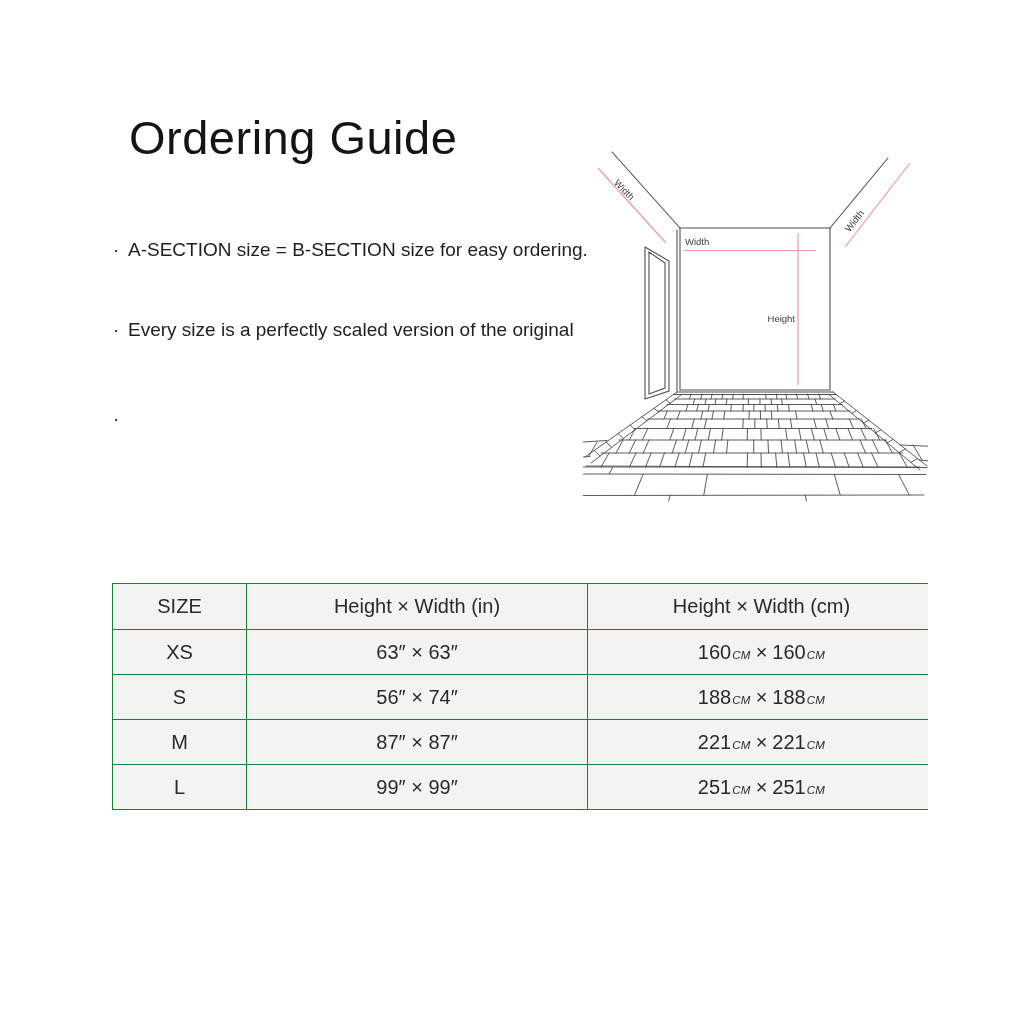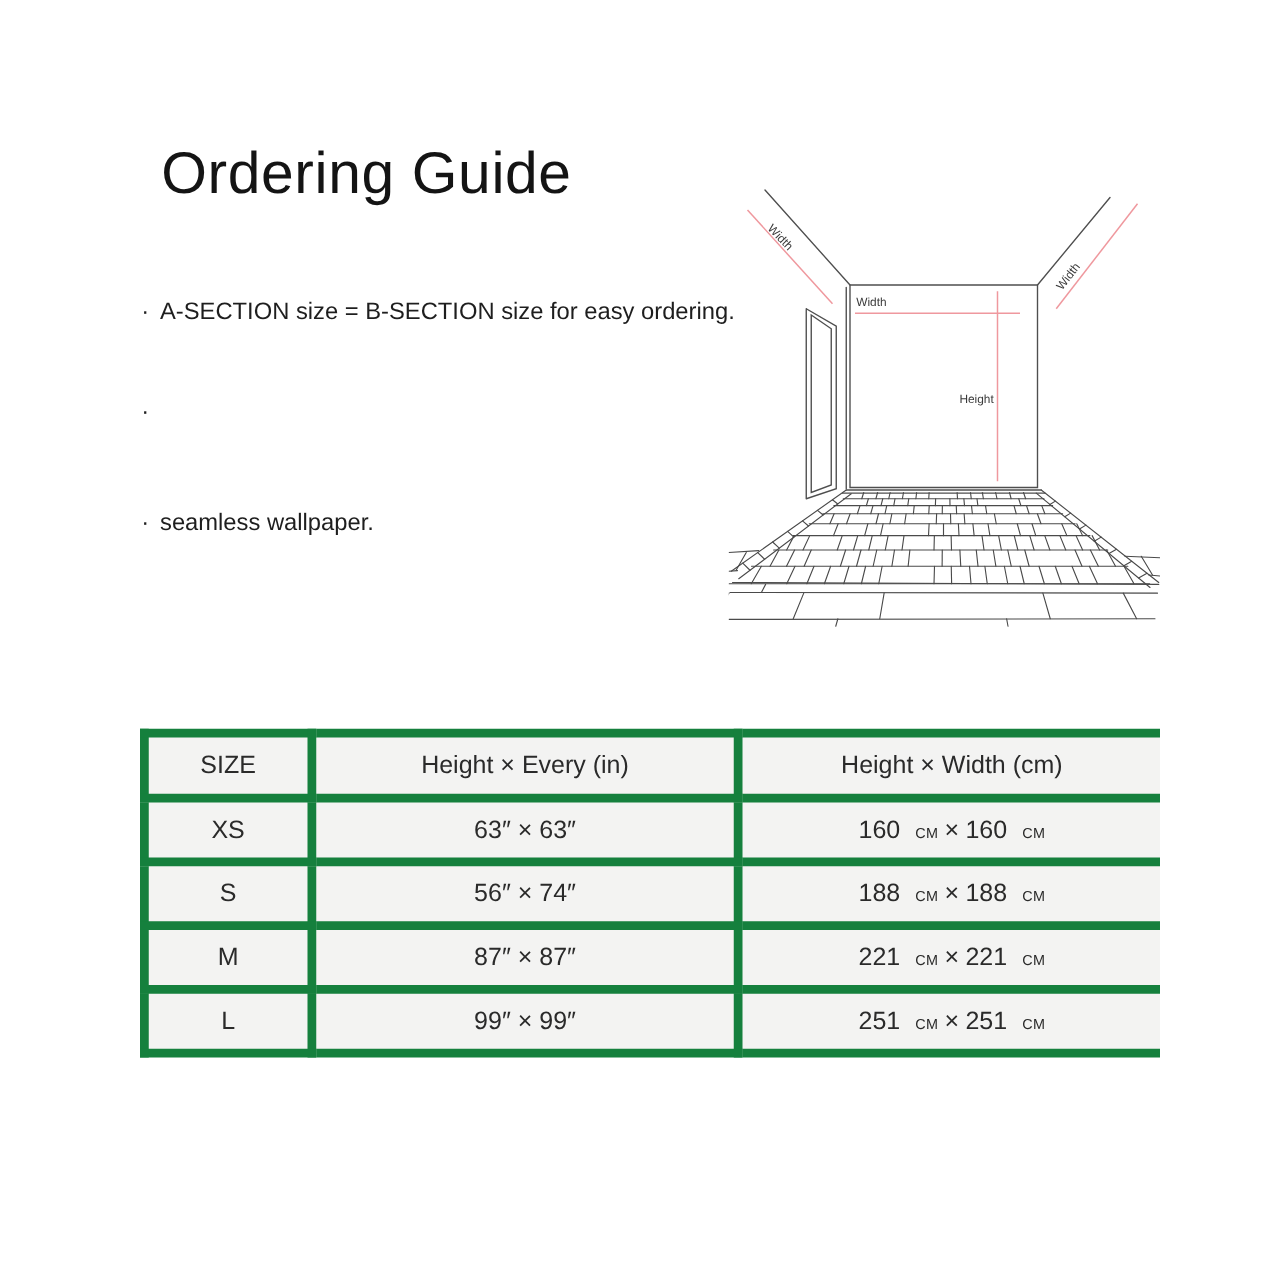--- a/index.html
+++ b/index.html
@@ -17,51 +17,51 @@
   #bullet-2{top:317px;}
   #bullet-3{top:406px;}
 
   .diagram{position:absolute;left:583px;top:140px;width:360px;height:365px;}
   .diagram svg{display:block;}
   .diagram text{font-family:"Liberation Sans", sans-serif;fill:#3a3a3a;}
 
   table.size-table{position:absolute;left:112px;top:583px;width:824px;
       border-collapse:collapse;table-layout:fixed;color:#2a2a2a;}
   table.size-table th, table.size-table td{
-      border:7px solid #15803d;background:#f3f3f2;text-align:center;
+      border:1px solid #15803d;background:#f3f3f2;text-align:center;
       font-weight:400;padding:0;}
   table.size-table th{height:45px;font-size:20px;}
   table.size-table td{height:44px;font-size:20px;text-align:center;}
-  td.c-cm .unit{font-size:11.5px;letter-spacing:0.3px;margin-left:12px;}
+  td.c-cm .unit{font-size:11.5px;letter-spacing:0.3px;margin-left:1px;font-style:italic;}
   td.c-cm .x{margin:0 5px;}
 </style>
 </head>
 <body>
 
 <div class="page">
 
   <div class="title">Ordering Guide</div>
 
   <div class="bullet" id="bullet-1">
     <span class="dot">·</span>
     <div class="lines">
       <div>A-SECTION size = B-SECTION size for easy ordering.</div>
     </div>
   </div>
 
   <div class="bullet" id="bullet-2">
     <span class="dot">·</span>
     <div class="lines">
+      <div>Every size is a perfectly scaled version of the original</div>
     </div>
   </div>
 
   <div class="bullet" id="bullet-3">
     <span class="dot">·</span>
     <div class="lines">
-      <div>seamless wallpaper.</div>
     </div>
   </div>
 
   <div class="diagram">
     <svg width="360" height="365" viewBox="0 0 360 365" xmlns="http://www.w3.org/2000/svg">
       <g stroke="#4f4f4f" stroke-width="1.1" fill="none" stroke-linecap="round">
 
         <path d="M29,12 L97,88"></path>
         <path d="M247,88 L305,18"></path>
 
@@ -251,21 +251,21 @@
 
   <table class="size-table">
     <colgroup>
         <col style="width:134px">
         <col style="width:341px">
         <col>
       </colgroup>
     <thead>
       <tr>
         <th>SIZE</th>
-        <th>Height × Every (in)</th>
+        <th>Height × Width (in)</th>
         <th>Height × Width (cm)</th>
       </tr>
     </thead>
     <tbody>
       <tr>
         <td class="c-size">XS</td>
         <td class="c-in">63″ × 63″</td>
         <td class="c-cm"><span>160</span><span class="unit">CM</span><span class="x">×</span><span>160</span><span class="unit">CM</span></td>
       </tr>
       <tr>

